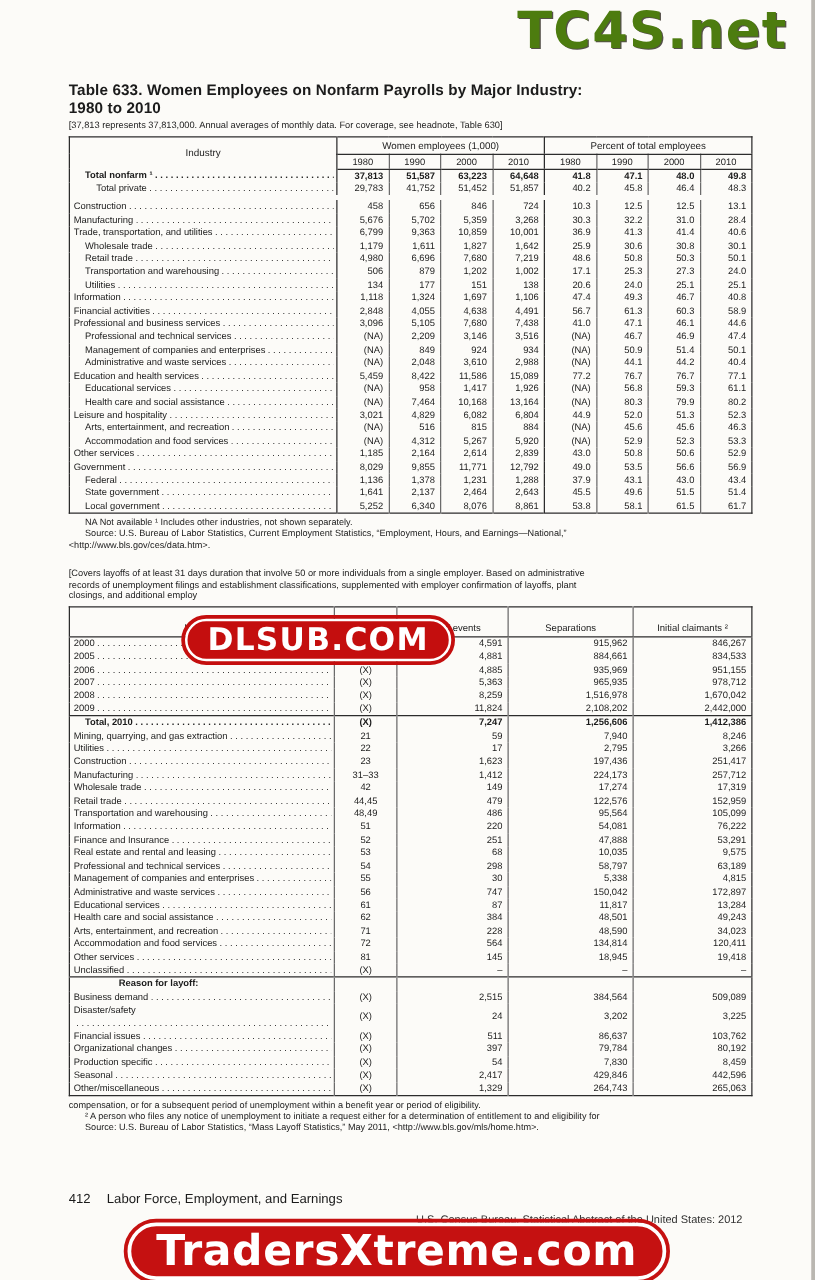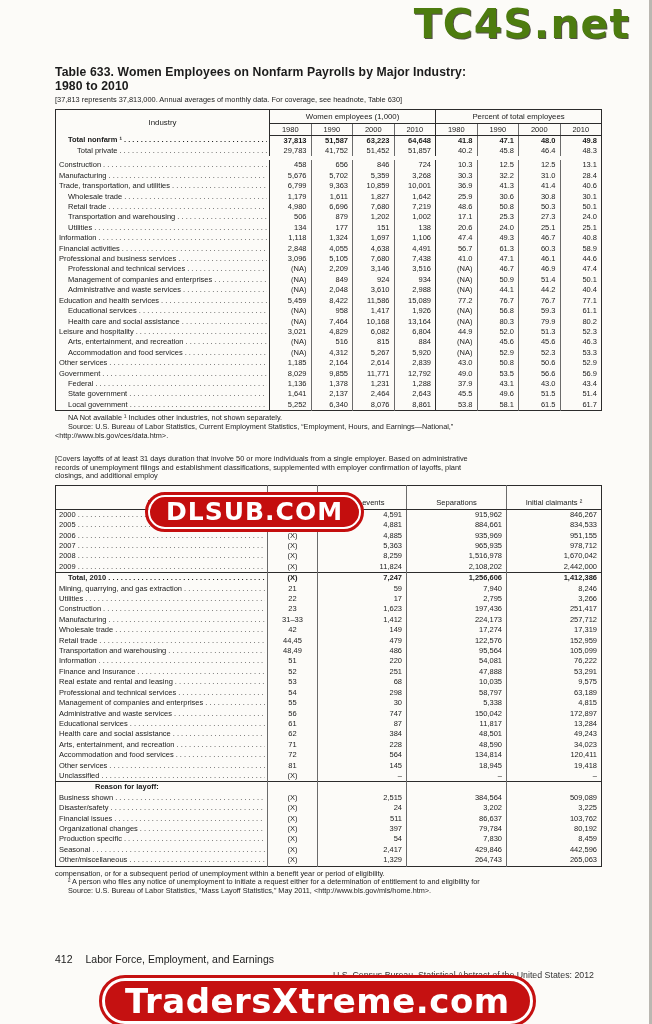--- a/index.html
+++ b/index.html
@@ -893,32 +893,32 @@
               </span>
             </td>
             <td class="cd"></td>
             <td class="n"></td>
             <td class="n"></td>
             <td class="n"></td>
           </tr>
           <tr>
             <td class="lc">
               <span class="lbl" style="padding-left: 0px;">
-                <span class="t">Business shown</span>
+                <span class="t">Business demand</span>
                 <span class="dots"></span>
               </span>
             </td>
             <td class="cd">(X)</td>
             <td class="n">2,515</td>
             <td class="n">384,564</td>
             <td class="n">509,089</td>
           </tr>
           <tr>
             <td class="lc">
-              <span class="lbl" style="padding-left: 0px;">
+              <span class="lbl" style="padding-left: 0px; flex-direction: column;">
                 <span class="t">Disaster/safety</span>
                 <span class="dots"></span>
               </span>
             </td>
             <td class="cd">(X)</td>
             <td class="n">24</td>
             <td class="n">3,202</td>
             <td class="n">3,225</td>
           </tr>
           <tr>

